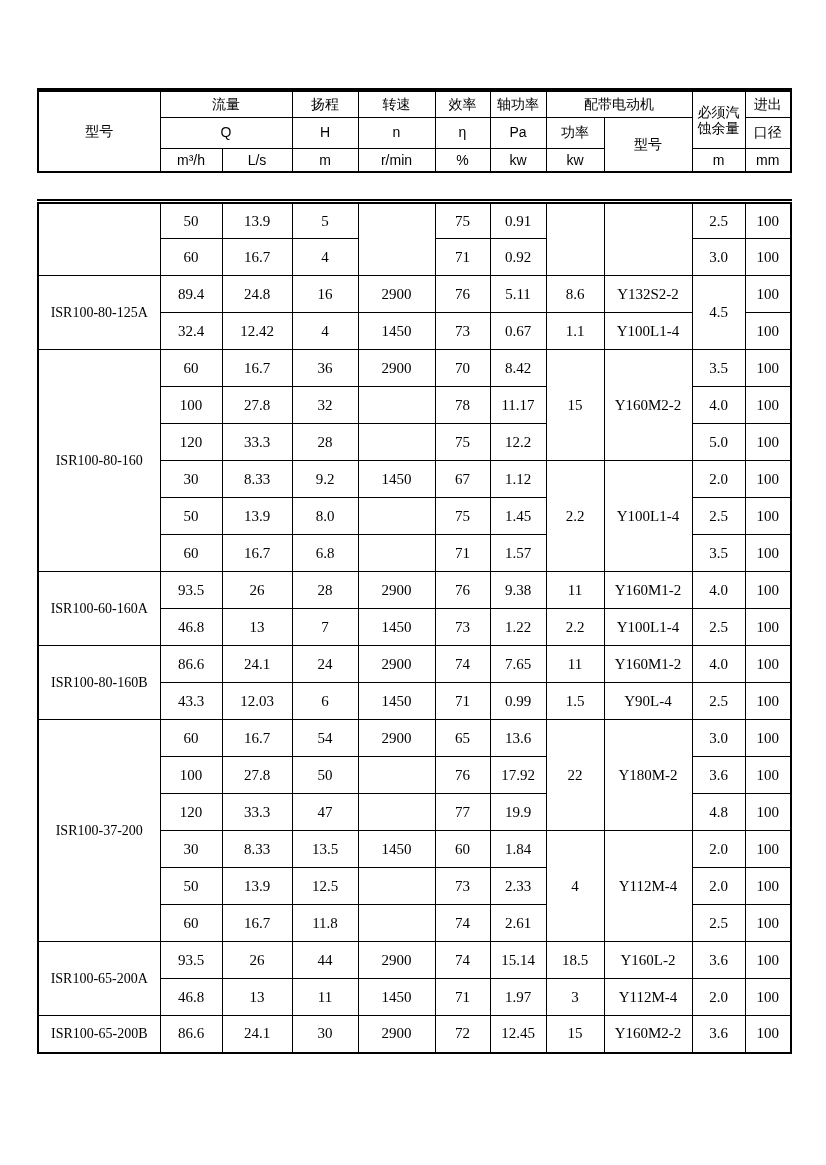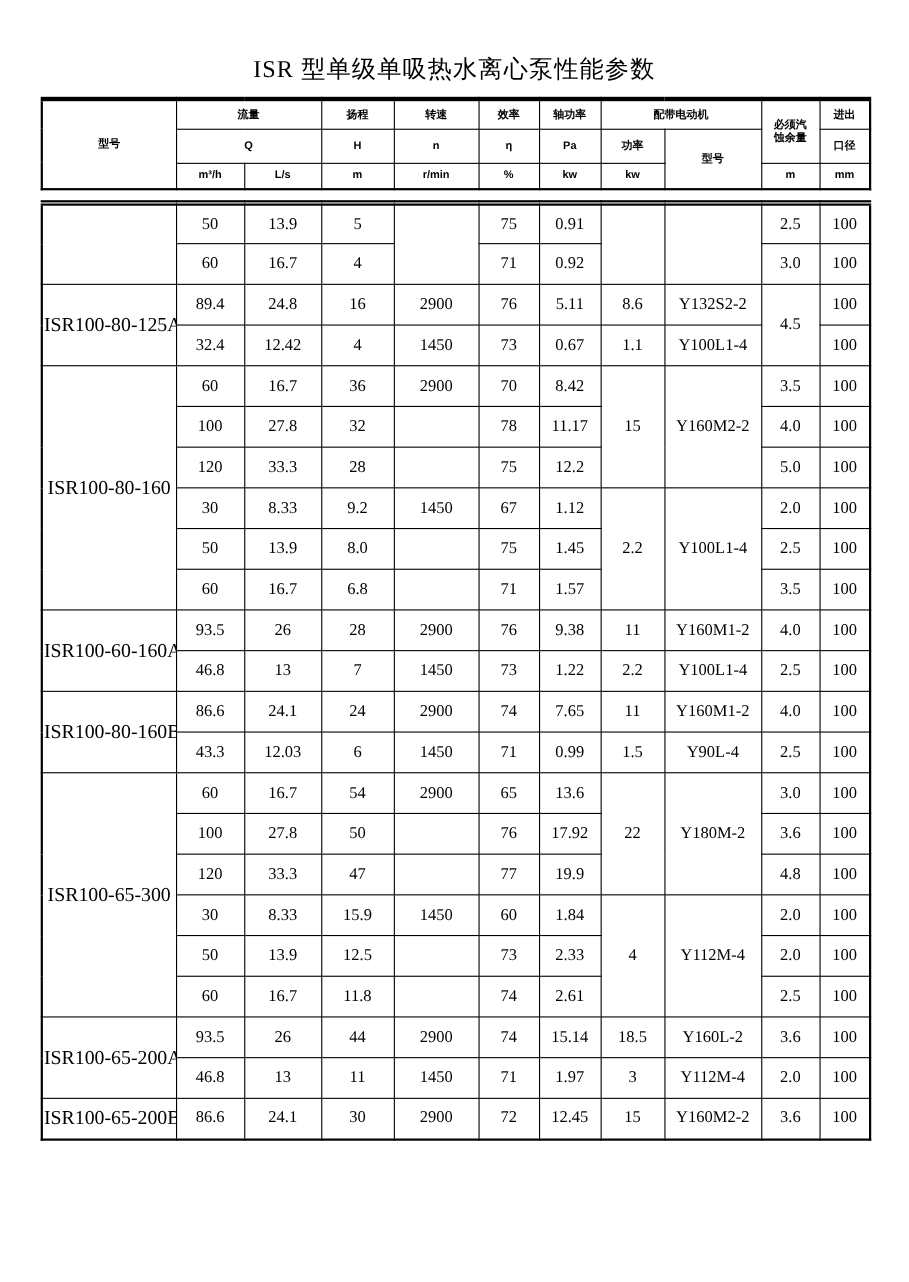--- a/index.html
+++ b/index.html
@@ -41,49 +41,48 @@
     white-space: nowrap;
   }
   
   .hdr-table {
     top: 88px;
     border: 2px solid #000;
     border-top: 4px solid #000;
   }
   .hdr-table td {
     font-family: "Liberation Sans", sans-serif;
-    font-weight: bold;
-    font-size: 10px;
+    font-weight: normal;
+    font-size: 14px;
     line-height: 1.15;
   }
   .hdr-row1 { height: 27px; }
   .hdr-row2 { height: 31px; }
   .hdr-row3 { height: 24px; }
   
   .data-table {
-    top: 182px;
+    top: 199px;
     border: 2px solid #000;
     border-top: 5px double #000;
   }
   .data-table tr { height: 37px; }
   .data-table td {
     font-size: 15px;
     font-family: "Liberation Serif", serif;
   }
   .data-table td.model {
-    font-size: 18px;
+    font-size: 14px;
     letter-spacing: 0px;
   }
 </style>
 </head>
 <body>
 
 <div class="page">
 
-  <h1 class="title">ISR 型单级单吸热水离心泵性能参数</h1>
 
   <table class="hdr-table">
     <colgroup>
       <col style="width:122px">
         <col style="width:62px">
         <col style="width:70px">
       <col style="width:66px">
         <col style="width:77px">
         <col style="width:55px">
       <col style="width:56px">
@@ -301,21 +300,21 @@
           <td>6</td>
           <td>1450</td>
           <td>71</td>
           <td>0.99</td>
           <td>1.5</td>
           <td>Y90L-4</td>
           <td>2.5</td>
           <td>100</td>
         </tr>
         <tr>
-          <td rowspan="6" class="model">ISR100-65-300</td>
+          <td rowspan="6" class="model">ISR100-37-200</td>
           <td>60</td>
           <td>16.7</td>
           <td>54</td>
           <td>2900</td>
           <td>65</td>
           <td>13.6</td>
           <td rowspan="3">22</td>
           <td rowspan="3">Y180M-2</td>
           <td>3.0</td>
           <td>100</td>
@@ -336,21 +335,21 @@
           <td>47</td>
           <td></td>
           <td>77</td>
           <td>19.9</td>
           <td>4.8</td>
           <td>100</td>
         </tr>
         <tr>
           <td>30</td>
           <td>8.33</td>
-          <td>15.9</td>
+          <td>13.5</td>
           <td>1450</td>
           <td>60</td>
           <td>1.84</td>
           <td rowspan="3">4</td>
           <td rowspan="3">Y112M-4</td>
           <td>2.0</td>
           <td>100</td>
         </tr>
         <tr>
           <td>50</td>

